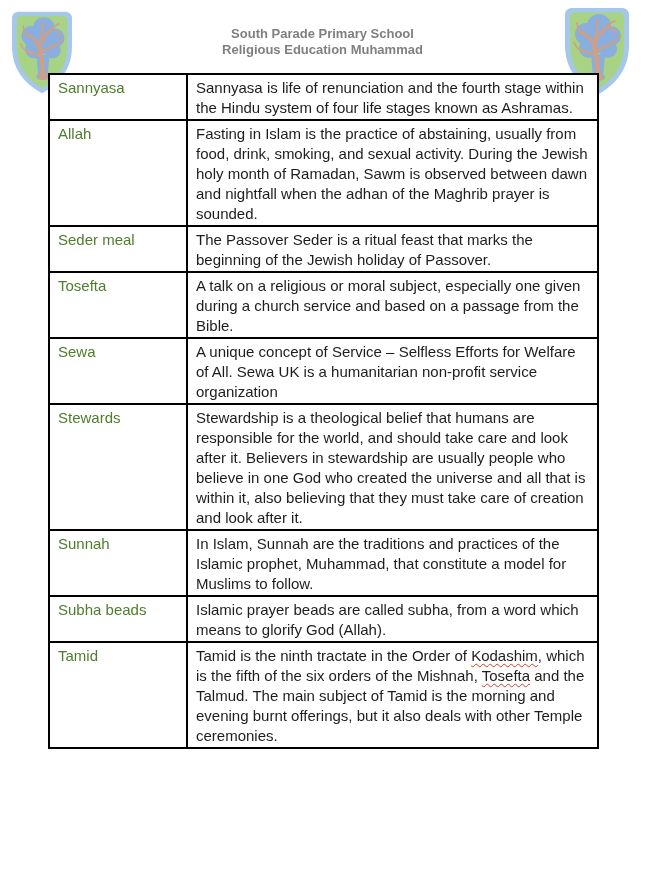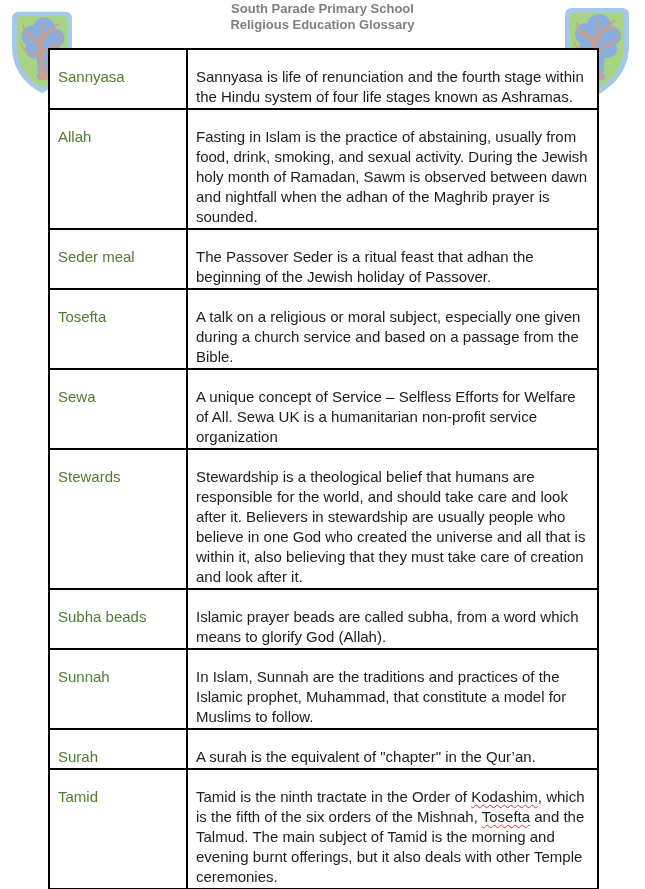--- a/index.html
+++ b/index.html
@@ -13,21 +13,21 @@
     overflow: hidden;
     box-sizing: border-box;
   }
   .crest {
     position: absolute;
     z-index: 1;
   }
   .crest-left  { left: 8px;  top: 8px; width: 68px; height: 88px; }
   .crest-right { left: 561px; top: 4px; width: 72px; height: 94px; }
   .titles {
-    padding-top: 1px;
+    padding-top: 26px;
     text-align: center;
     font-weight: 700;
     font-size: 13px;
     line-height: 16px;
     color: var(--header-gray, #7f7f7f);
     position: relative;
     z-index: 2;
   }
   table.glossary {
     position: relative;
@@ -36,21 +36,21 @@
     width: 549px;
     border-collapse: collapse;
     table-layout: fixed;
     background: #ffffff;
   }
   table.glossary td {
     border: 2px solid #000000;
     vertical-align: top;
     font-size: 15px;
     line-height: 20px;
-    padding: 17px 6px 1px 8px;
+    padding: 3px 6px 1px 8px;
     overflow: hidden;
   }
   td.term {
     color: var(--term-green, #4f7d2e);
   }
   td.definition {
     color: var(--body-text, #1d1d1b);
     padding-left: 9px;
   }
   .misspelled {
@@ -119,64 +119,60 @@
       <path d="M46,23 C49,23 52,25 55,28" stroke-width="1.8"></path>
       <path d="M33,42 C33,37 34,32 36,28 C37,24 37,20 36,16" stroke-width="2"></path>
       <path d="M52,39 C55,37 57,34 58,31" stroke-width="1.5"></path>
       <path d="M19,46 C16,44 14,41 13,38" stroke-width="1.5"></path>
     </g>
     <path d="M31,76 L43,76 L39,66 L35,66 Z" fill="#cf9f88"></path>
   </svg>
 
   <div class="titles">
     <div>South Parade Primary School</div>
-    <div>Religious Education Glossary</div>
+    <div>Religious Education Muhammad</div>
   </div>
 
   <table class="glossary">
     <colgroup>
       <col style="width:138px">
       <col style="width:411px">
     </colgroup>
     <tbody>
         <tr>
           <td class="term">Sannyasa</td>
           <td class="definition"><span>Sannyasa is life of renunciation and the fourth stage within the Hindu system of four life stages known as Ashramas.</span></td>
         </tr>
         <tr>
           <td class="term">Allah</td>
           <td class="definition"><span>Fasting in Islam is the practice of abstaining, usually from food, drink, smoking, and sexual activity. During the Jewish holy month of Ramadan, Sawm is observed between dawn and nightfall when the adhan of the Maghrib prayer is sounded.</span></td>
         </tr>
         <tr>
           <td class="term">Seder meal</td>
-          <td class="definition"><span>The Passover Seder is a ritual feast that adhan the beginning of the Jewish holiday of Passover.</span></td>
+          <td class="definition"><span>The Passover Seder is a ritual feast that marks the beginning of the Jewish holiday of Passover.</span></td>
         </tr>
         <tr>
           <td class="term">Tosefta</td>
           <td class="definition"><span>A talk on a religious or moral subject, especially one given during a church service and based on a passage from the Bible.</span></td>
         </tr>
         <tr>
           <td class="term">Sewa</td>
           <td class="definition"><span>A unique concept of Service – Selfless Efforts for Welfare of All. Sewa UK is a humanitarian non-profit service organization</span></td>
         </tr>
         <tr>
           <td class="term">Stewards</td>
           <td class="definition"><span>Stewardship is a theological belief that humans are responsible for the world, and should take care and look after it. Believers in stewardship are usually people who believe in one God who created the universe and all that is within it, also believing that they must take care of creation and look after it.</span></td>
         </tr>
         <tr>
-          <td class="term">Subha beads</td>
-          <td class="definition"><span>Islamic prayer beads are called subha, from a word which means to glorify God (Allah).</span></td>
-        </tr>
-        <tr>
           <td class="term">Sunnah</td>
           <td class="definition"><span>In Islam, Sunnah are the traditions and practices of the Islamic prophet, Muhammad, that constitute a model for Muslims to follow.</span></td>
         </tr>
         <tr>
-          <td class="term">Surah</td>
-          <td class="definition"><span>A surah is the equivalent of "chapter" in the Qur’an.</span></td>
+          <td class="term">Subha beads</td>
+          <td class="definition"><span>Islamic prayer beads are called subha, from a word which means to glorify God (Allah).</span></td>
         </tr>
         <tr>
           <td class="term">Tamid</td>
           <td class="definition"><span>Tamid is the ninth tractate in the Order of </span><span class="misspelled">Kodashim</span><span>, which is the fifth of the six orders of the Mishnah, </span><span class="misspelled">Tosefta</span><span> and the Talmud. The main subject of Tamid is the morning and evening burnt offerings, but it also deals with other Temple ceremonies.</span></td>
         </tr>
       </tbody>
   </table>
 
 </div>
 

